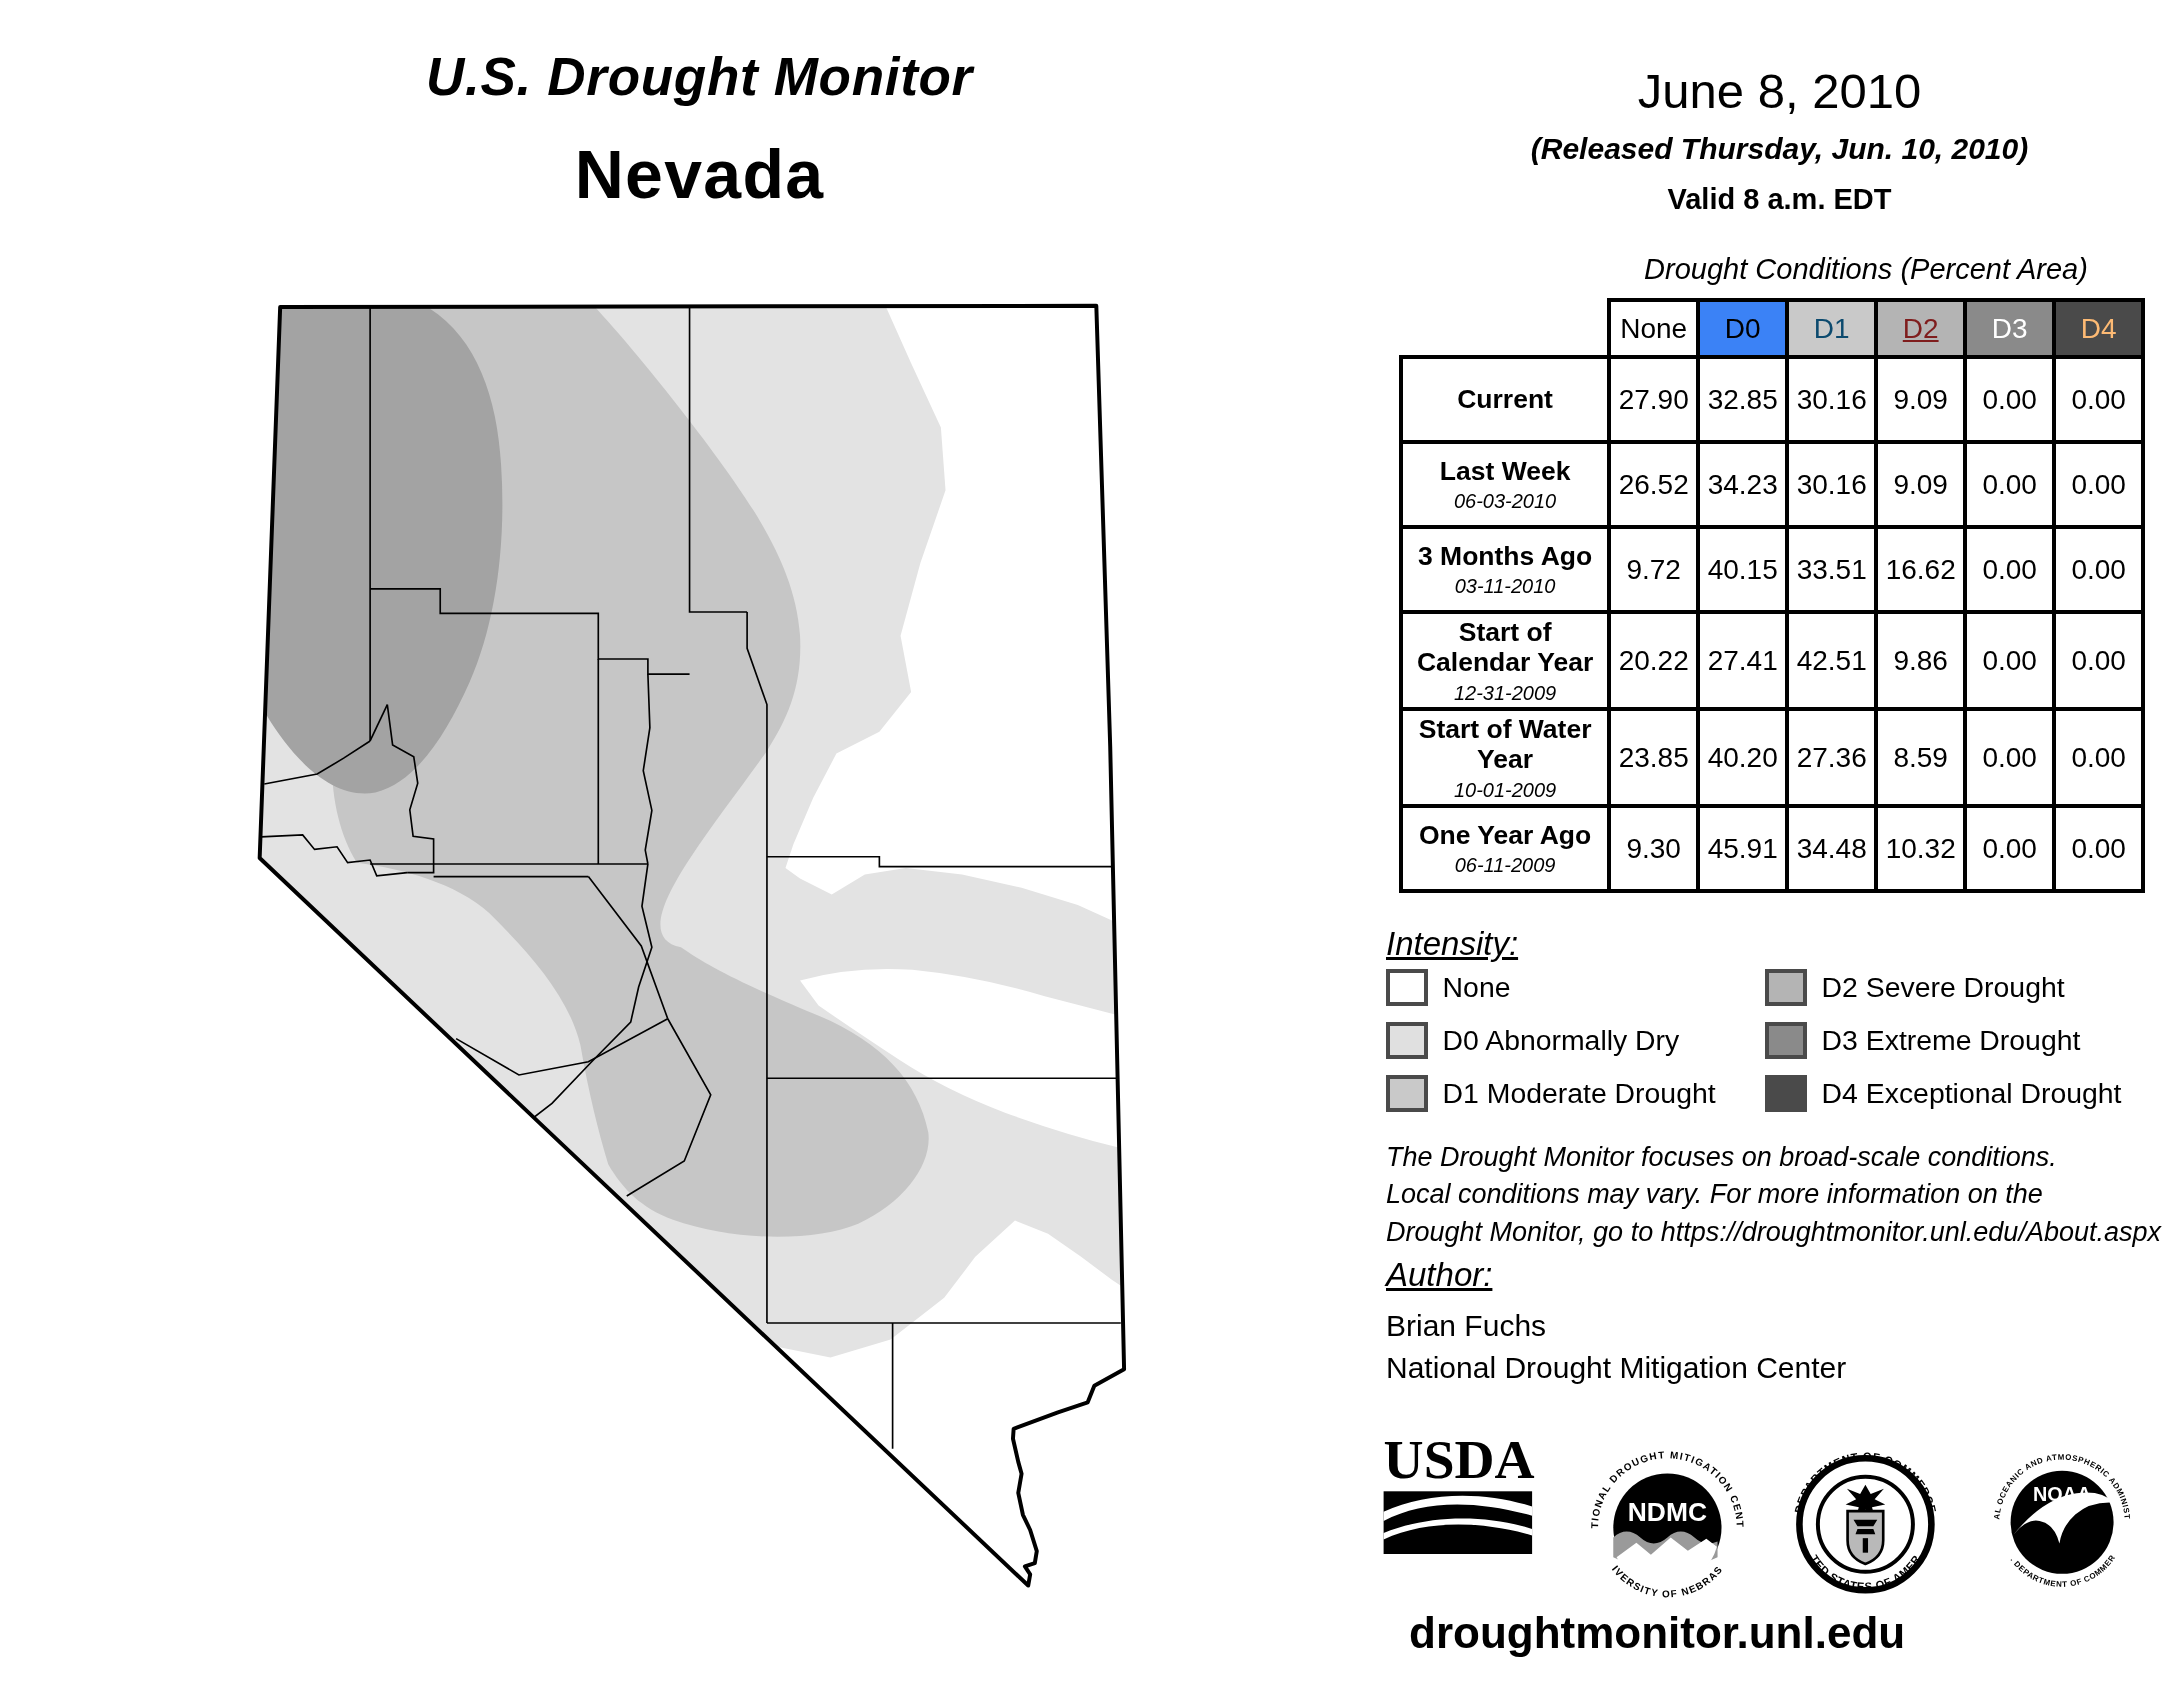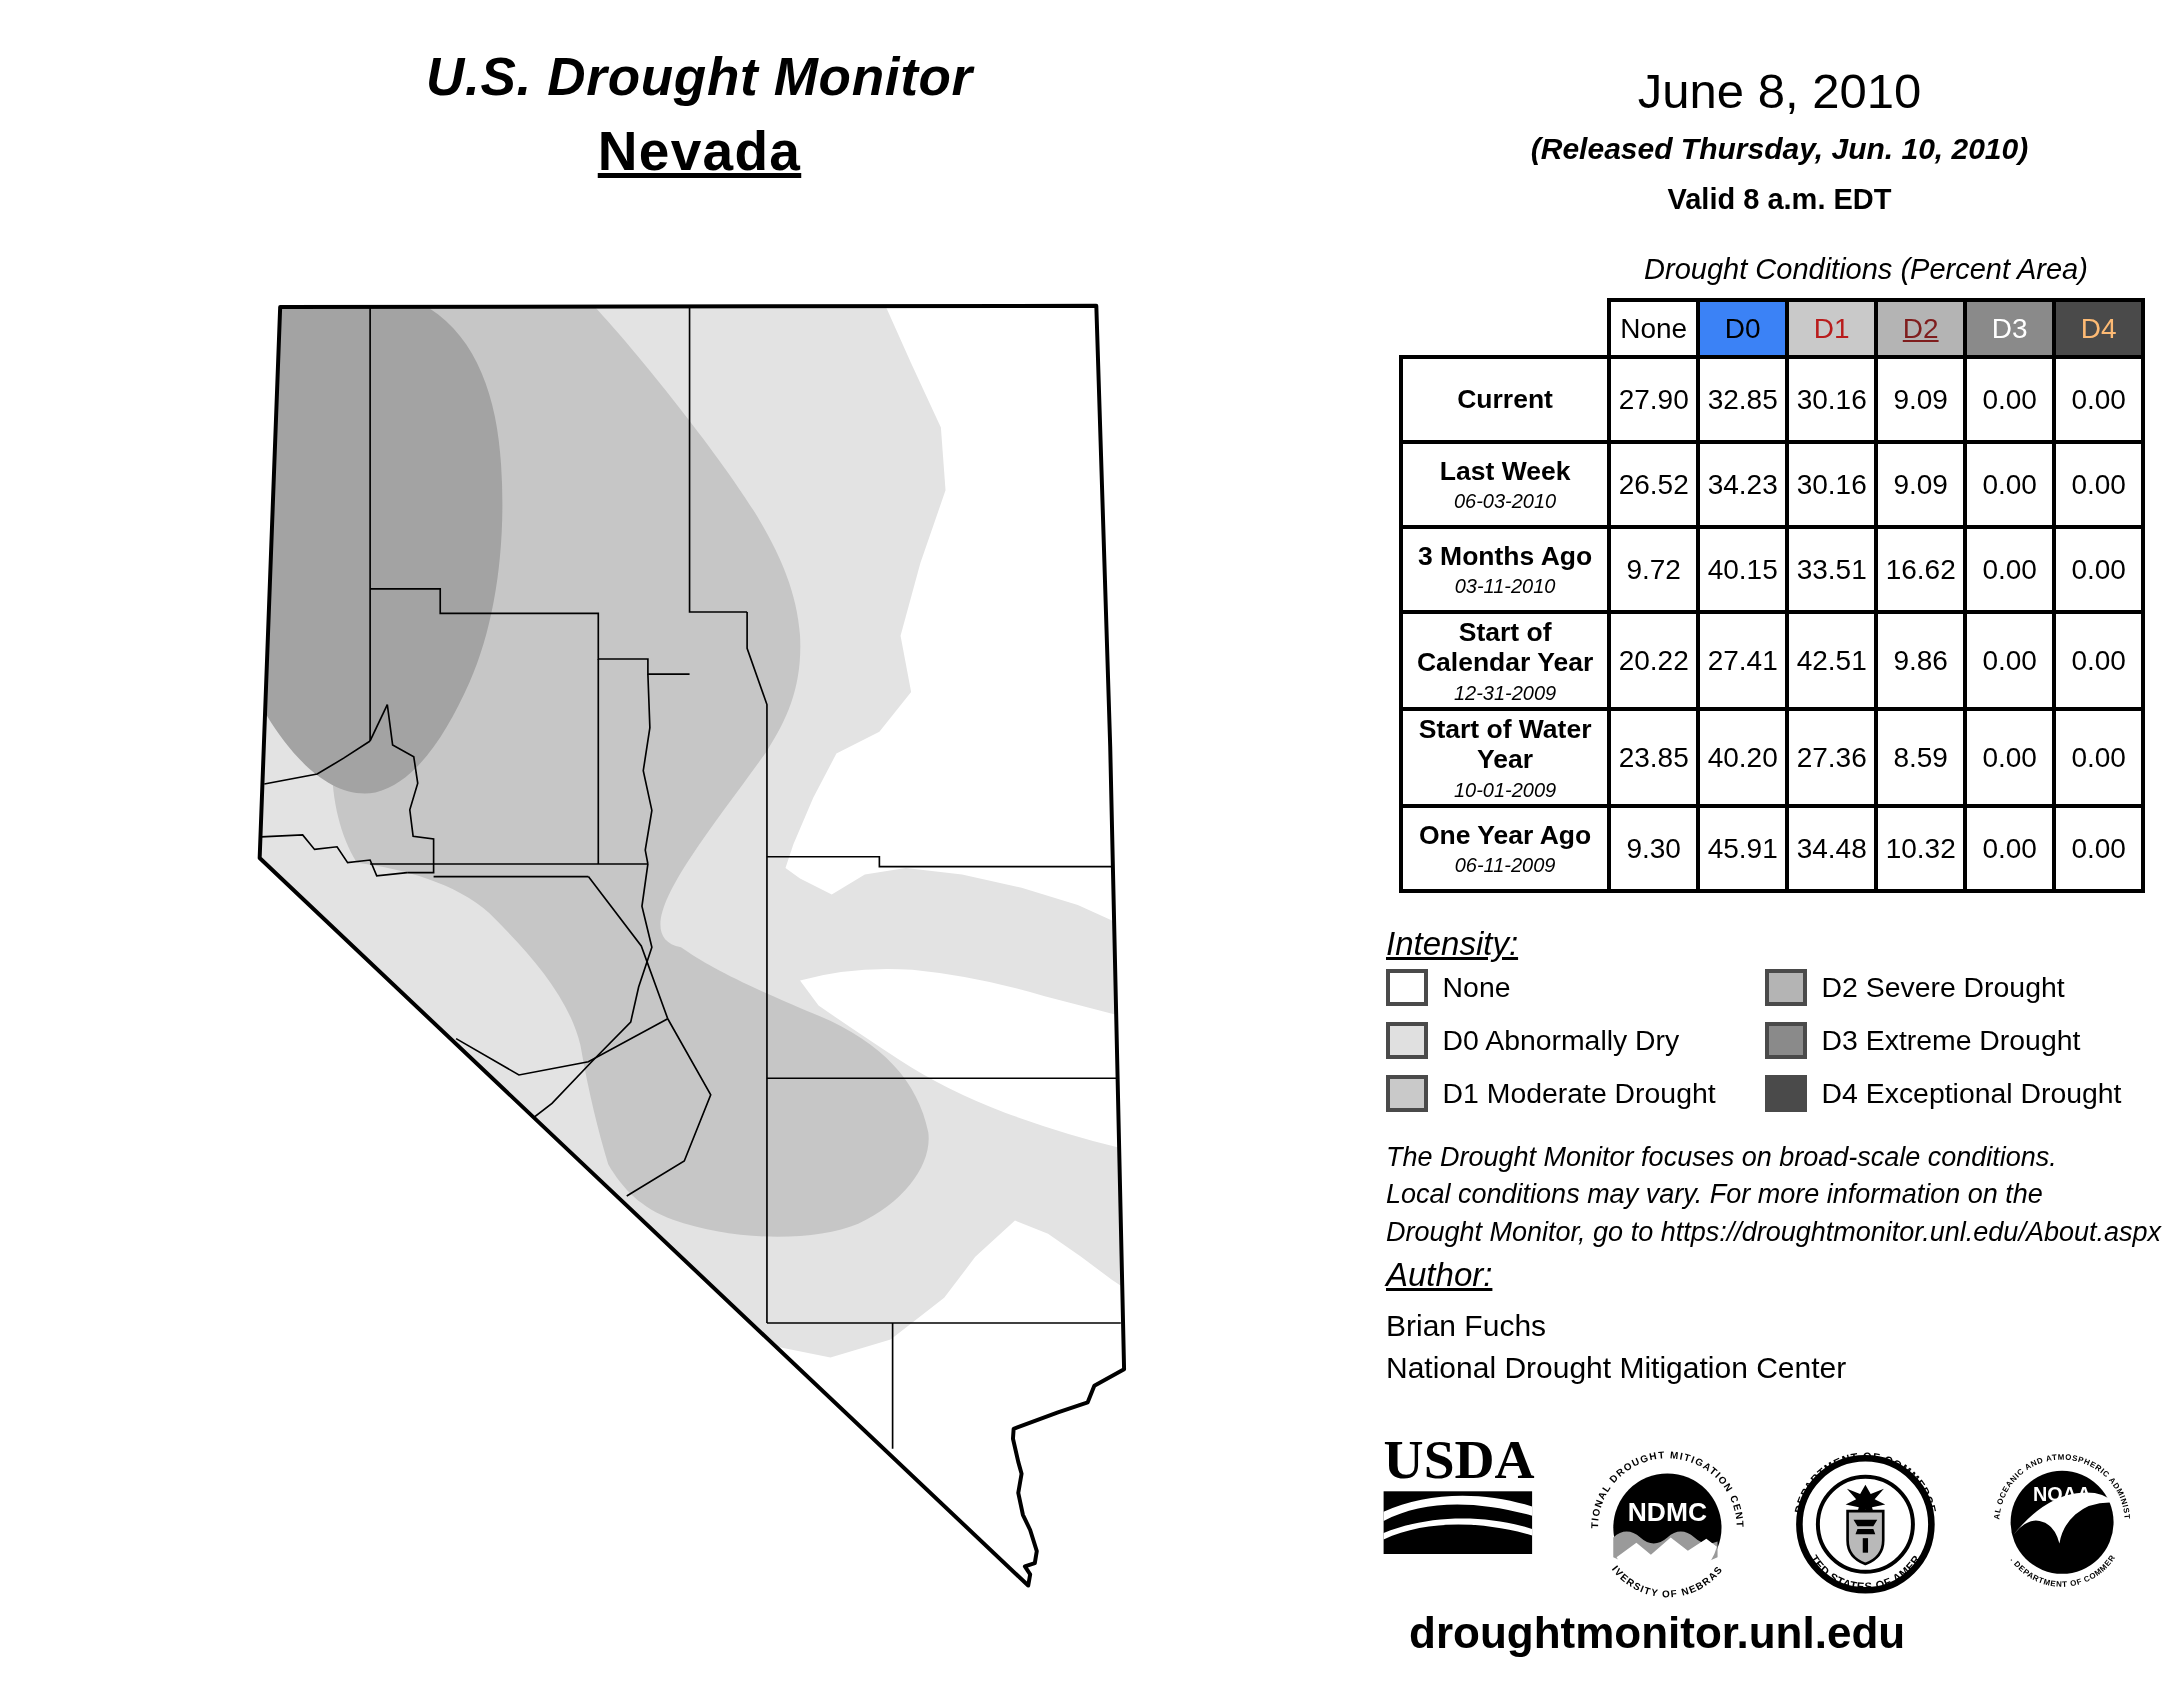--- a/index.html
+++ b/index.html
@@ -2,39 +2,39 @@
 <html style="font-size:10.6px"><head>
 <meta charset="utf-8">
 <style>
   html,body{margin:0;padding:0;background:#ffffff;}
   body{width:2183px;height:1687px;position:relative;font-family:"Liberation Sans",sans-serif;color:#000;overflow:hidden;}
   .abs{position:absolute;}
 
   
   #title-block{left:263px;top:46px;width:873px;text-align:center;}
   #main-title{font-size:53px;font-weight:bold;font-style:italic;letter-spacing:0.7px;}
-  #state-title{font-size:55px;font-weight:bold;margin-top:12px;letter-spacing:1.3px;text-decoration:underline;}
+  #state-title{font-size:68px;font-weight:bold;margin-top:28px;letter-spacing:1.3px;}
 
   #date-block{left:1409px;top:63px;width:741px;text-align:center;}
   #map-date{font-size:49px;font-weight:normal;}
   #released{font-size:30px;font-weight:bold;font-style:italic;margin-top:13.2px;}
   #valid{font-size:29px;font-weight:bold;margin-top:17px;}
 
   
   #dc-title{left:1598px;top:253px;width:536px;text-align:center;font-size:29px;font-style:italic;}
   #cond-table{left:1399px;top:298px;border-collapse:collapse;}
   #cond-table td,#cond-table th{border:4px solid #000;text-align:center;vertical-align:middle;padding:0;}
   #cond-table .corner{border:none;background:#fff;}
   #cond-table th.colhead{width:85px;height:53px;font-size:28px;font-weight:normal;}
   #cond-table td.rowlabel{width:191px;font-weight:bold;font-size:26.5px;line-height:1.15;padding:2.6px 6.6px;}
   #cond-table td.val{width:85px;height:81px;font-size:28px;}
   .rowdate{display:block;font-weight:normal;font-style:italic;font-size:20px;margin-top:4px;}
   .c-none{background:#ffffff;color:#000;}
   .c-d0{background:#3b82f6;color:#000;}
-  .c-d1{background:#c9c9c9;color:#b91c1c;}
+  .c-d1{background:#c9c9c9;color:#0c4a6e;}
   .c-d2{background:#b4b4b4;color:#7f1d1d;text-decoration:underline;}
   .c-d3{background:#8a8a8a;color:#fff;}
   .c-d4{background:#4a4a4a;color:#fdba74;}
 
   
   #intensity-head{left:1386px;top:925px;font-size:33px;font-style:italic;text-decoration:underline;}
   .leg-col{top:961px;}
   #leg-col1{left:1386px;}
   #leg-col2{left:1765px;}
   .leg-row{display:flex;align-items:center;height:53px;}

